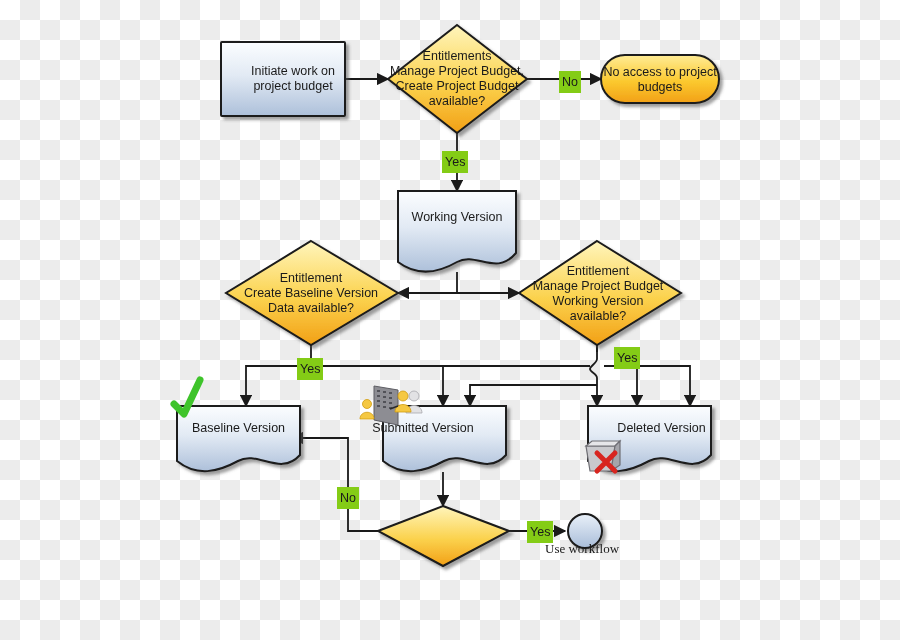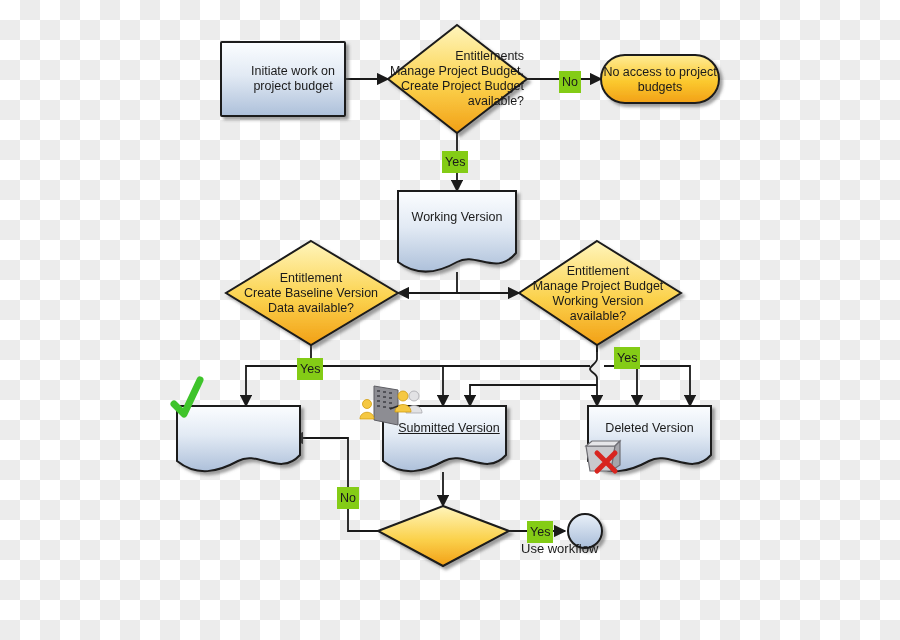--- a/index.html
+++ b/index.html
@@ -172,46 +172,47 @@
       <polygon points="586,446 615,446 611,471 590,471" fill="#c9c9cd" stroke="#6e6e74" stroke-width="1.2"></polygon>
       <polygon points="586,446 592,441 620,441 615,446" fill="#e6e6e9" stroke="#6e6e74" stroke-width="1.2"></polygon>
       <polygon points="615,446 620,441 620,465 611,471" fill="#a5a5ab" stroke="#6e6e74" stroke-width="1.2"></polygon>
       <path d="M 597 453 L 615 471 M 615 453 L 597 471" stroke="#d8251f" stroke-width="5" stroke-linecap="round"></path>
     </g>
   </svg>
 
   <div class="nodelabel" style="left:221px;top:42px;width:144px;height:74px;">Initiate work on
 project budget</div>
 
-  <div class="nodelabel" style="left:372px;top:36px;width:170px;height:86px;text-align:right;">Entitlements
+  <div class="nodelabel" style="left:372px;top:36px;width:170px;height:86px;">Entitlements
 Manage Project Budget,
 Create Project Budget
 available?</div>
 
   <div class="nodelabel" style="left:599px;top:56px;width:122px;height:48px;">No access to project
 budgets</div>
 
   <div class="nodelabel" style="left:398px;top:200px;width:118px;height:34px;">Working Version</div>
 
   <div class="nodelabel" style="left:232px;top:262px;width:158px;height:62px;">Entitlement
 Create Baseline Version
 Data available?</div>
 
   <div class="nodelabel" style="left:520px;top:256px;width:156px;height:76px;">Entitlement
 Manage Project Budget
 Working Version
 available?</div>
 
-
-  <div class="nodelabel" style="left:389px;top:412px;width:120px;height:32px;text-decoration:underline;">Submitted Version</div>
-
-  <div class="nodelabel" style="left:588px;top:412px;width:123px;height:32px;">Deleted Version</div>
-
-
-  <div class="freelabel" style="left:521px;top:541px;">Use workflow</div>
+  <div class="nodelabel" style="left:177px;top:412px;width:123px;height:32px;">Baseline Version</div>
+
+  <div class="nodelabel" style="left:363px;top:412px;width:120px;height:32px;">Submitted Version</div>
+
+  <div class="nodelabel" style="left:588px;top:412px;width:123px;height:32px;padding-left:12px;">Deleted Version</div>
+
+
+  <div class="freelabel" style="left:545px;top:541px;font-family:Liberation Serif, serif;">Use workflow</div>
 
   <div class="edgelabel" style="left:559px;top:71px;">No</div>
 
   <div class="edgelabel" style="left:442px;top:151px;">Yes</div>
 
   <div class="edgelabel" style="left:297px;top:358px;">Yes</div>
 
   <div class="edgelabel" style="left:614px;top:347px;">Yes</div>
 
   <div class="edgelabel" style="left:337px;top:487px;">No</div>

